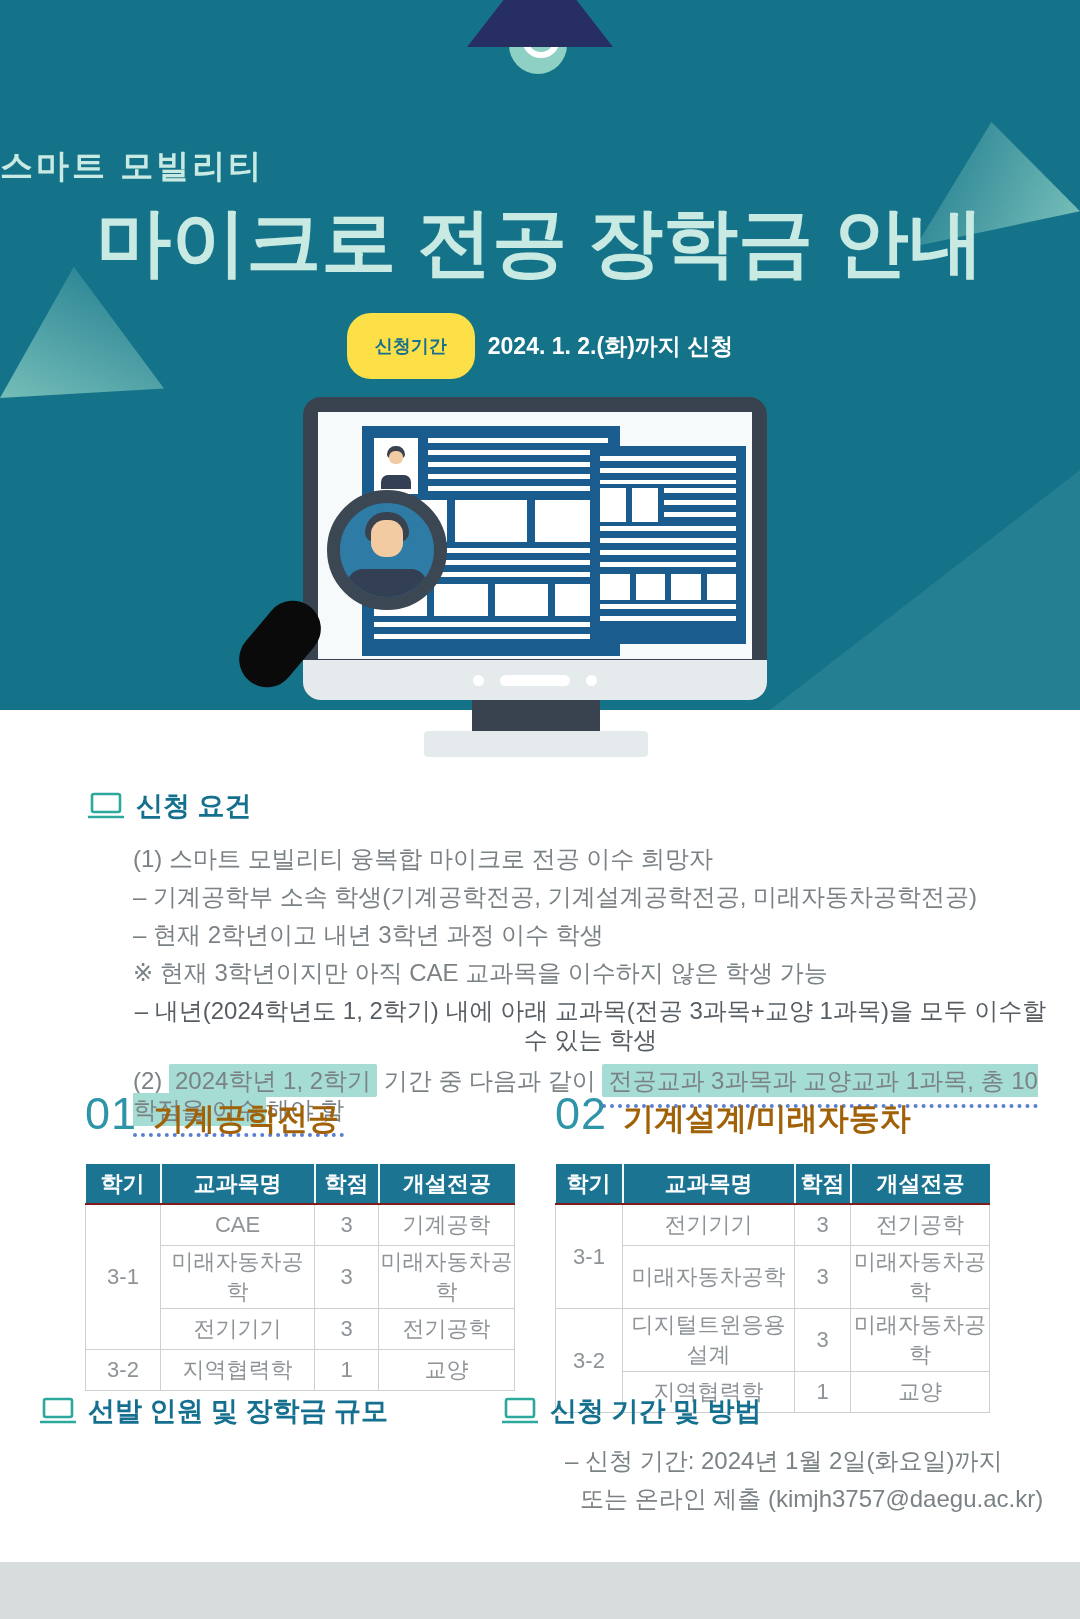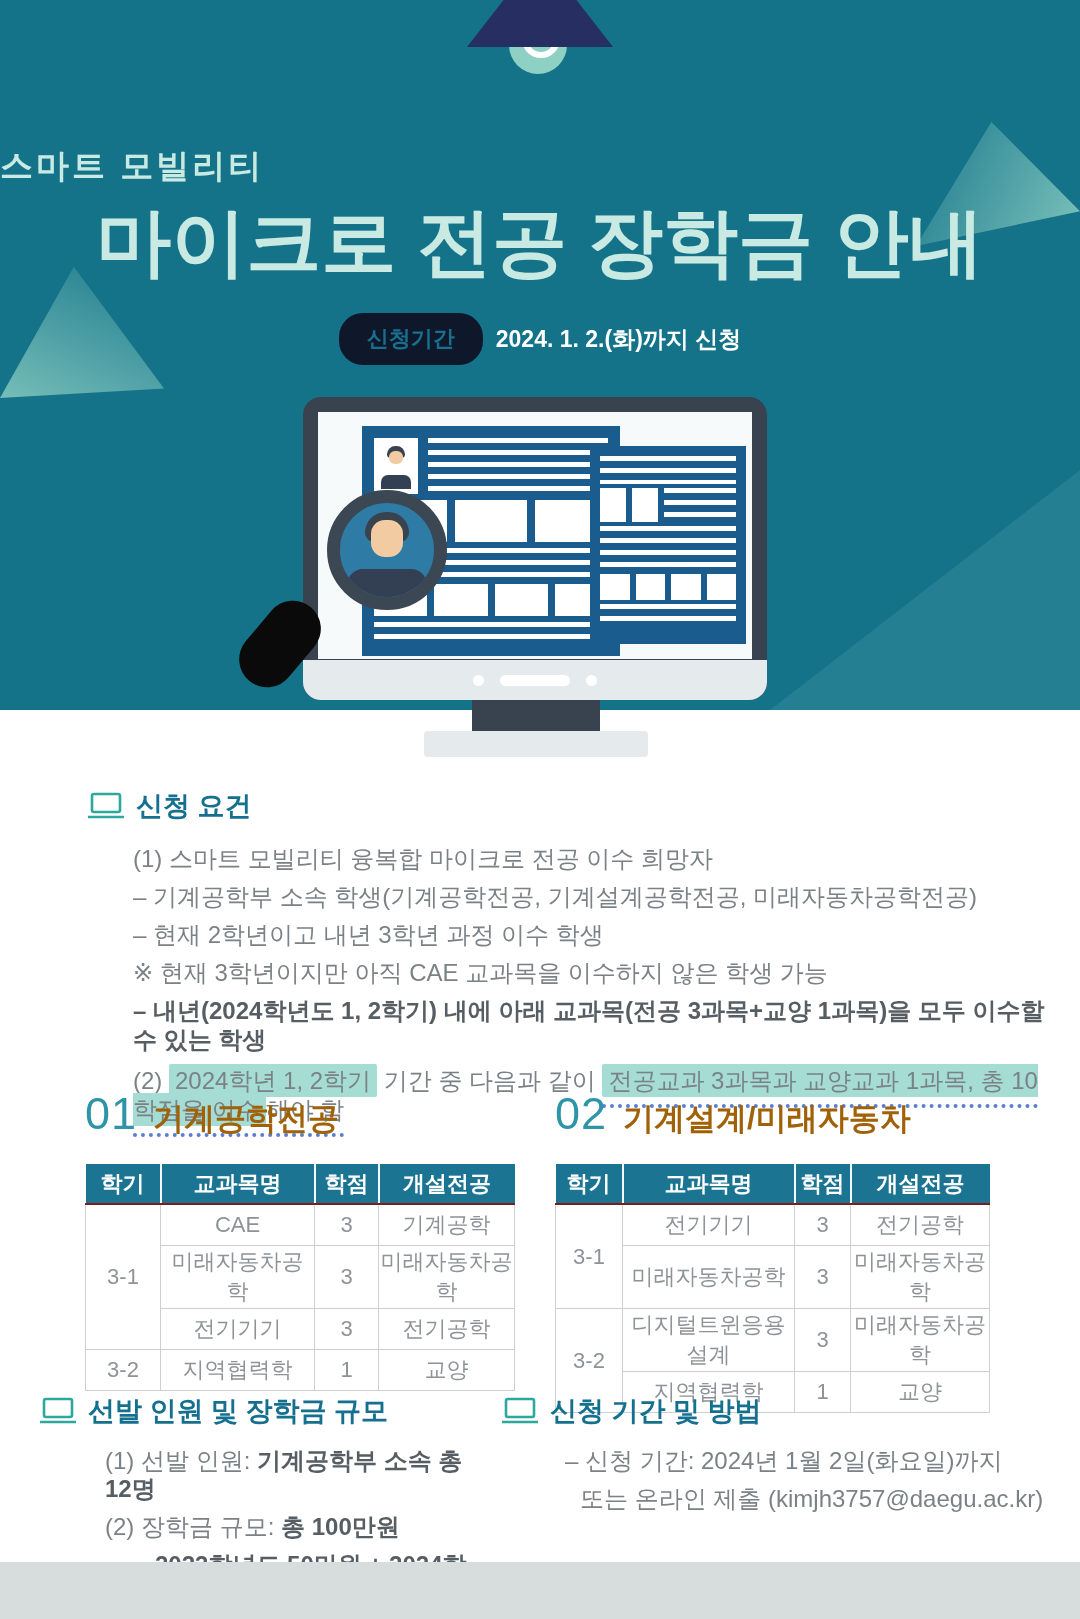--- a/index.html
+++ b/index.html
@@ -26,22 +26,22 @@
     background:linear-gradient(115deg,rgba(150,215,200,.06),rgba(150,215,200,.8));}
   .tri-left{left:0;top:264px;width:164px;height:134px;clip-path:polygon(45% 2%,100% 93%,0 100%);
     background:linear-gradient(205deg,rgba(150,215,200,.06),rgba(150,215,200,.75));}
   .tri-faint{left:770px;top:470px;width:310px;height:240px;clip-path:polygon(100% 0,100% 100%,0 100%);
     background:rgba(200,234,226,.10);}
   .hero-subtitle{position:absolute;left:0;top:144px;width:100%;
     font-size:33px;font-weight:700;letter-spacing:3px;color:var(--mint);}
   .hero-title{position:absolute;left:0;top:192px;width:100%;text-align:center;margin:0;
     font-size:75px;line-height:100px;font-weight:800;color:var(--mint);letter-spacing:0;}
   .badge-row{position:absolute;left:0;top:313px;width:100%;display:flex;justify-content:center;align-items:center;gap:13px;}
-  .badge-pill{background:#0f172a;color:var(--badge-label-color);font-weight:800;font-size:22px;
-    padding:11px 28px;border-radius:24px;}
+  .badge-pill{background:#fde047;color:var(--badge-label-color);font-weight:800;font-size:18px;
+    padding:21px 28px;border-radius:24px;}
   .badge-text{color:#fff;font-size:23px;font-weight:600;}
   
   .monitor{position:absolute;left:303px;top:397px;width:464px;height:303px;background:var(--frame);
     border-radius:18px;z-index:4;}
   .screen{position:absolute;left:15px;top:15px;width:434px;height:247px;background:#f7fafb;}
   .chin{position:absolute;left:0;bottom:0;width:100%;height:40px;background:var(--stand);
     border-radius:0 0 18px 18px;display:flex;align-items:center;justify-content:center;gap:16px;}
   .chin .dot{width:11px;height:11px;border-radius:50%;background:#fff;}
   .chin .slot{width:70px;height:11px;border-radius:6px;background:#fff;}
   .neck{position:absolute;left:472px;top:698px;width:128px;height:44px;background:var(--frame);z-index:3;}
@@ -80,21 +80,21 @@
     border-radius:28px;transform:rotate(40deg);z-index:5;}
   
   .sec-head{display:flex;align-items:center;gap:12px;color:var(--heading);font-size:27px;font-weight:800;}
   .hicon{flex:none;}
   .hicon rect,.hicon line{fill:none;stroke:var(--icon);stroke-width:2.6;}
   .sec-req{position:absolute;left:88px;top:788px;width:960px;}
   .req-lines{margin:20px 0 0 45px;font-size:24px;color:var(--text);}
   .req-lines p{margin:0 0 9px;line-height:29px;}
   .ind1{margin-left:26px;}
   .ind2{margin-left:38px;}
-  .strong{color:var(--text-strong);font-weight:700;}
+  .strong{color:var(--text-strong);font-weight:400;text-align:center;}
   .item2{margin-top:12px !important;}
   .hl{background:var(--highlight);padding:3px 6px;border-radius:2px;}
   .dotted-wrap{border-bottom:4px dotted var(--dotted-underline);padding-bottom:10px;}
   
   .tables-wrap{position:absolute;left:85px;top:1088px;display:flex;gap:55px;}
   .tcol0{width:415px;}
   .tcol1{width:420px;}
   .tcol-head{display:flex;align-items:baseline;gap:16px;margin-bottom:24px;}
   .tnum{font-size:45px;font-weight:300;color:var(--number);letter-spacing:1px;}
   .ttitle{font-size:31px;font-weight:800;color:#a16207;}
@@ -301,25 +301,20 @@
   </div>
 
   <section class="bsec bsec-left">
     <div class="sec-head">
       <svg class="hicon" width="36" height="28" viewBox="0 0 36 28">
           <rect x="4" y="2" width="28" height="18" rx="2"></rect>
           <line x1="0" y1="25" x2="36" y2="25"></line>
         </svg>
       <span>선발 인원 및 장학금 규모</span>
     </div>
-    <div class="bitems">
-      <p><span>(1) 선발 인원: </span><span class="strong">기계공학부 소속 총 12명</span></p>
-      <p><span>(2) 장학금 규모: </span><span class="strong">총 100만원</span></p>
-      <p class="bi3 strong">– 2023학년도 50만원 + 2024학년도 50만원</p>
-    </div>
   </section>
 
   <section class="bsec bsec-right">
     <div class="sec-head">
       <svg class="hicon" width="36" height="28" viewBox="0 0 36 28">
           <rect x="4" y="2" width="28" height="18" rx="2"></rect>
           <line x1="0" y1="25" x2="36" y2="25"></line>
         </svg>
       <span>신청 기간 및 방법</span>
     </div>

